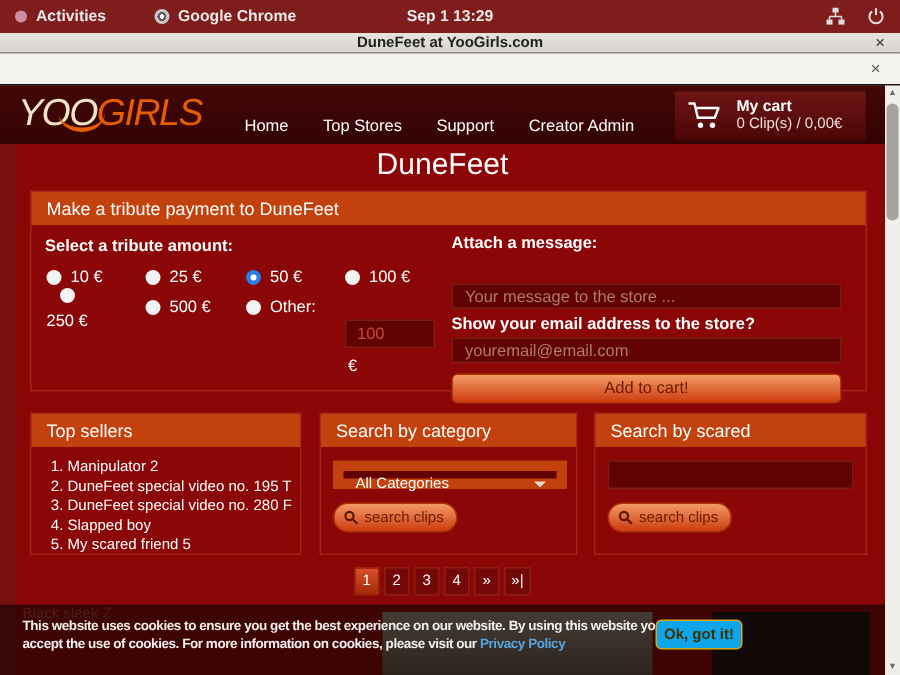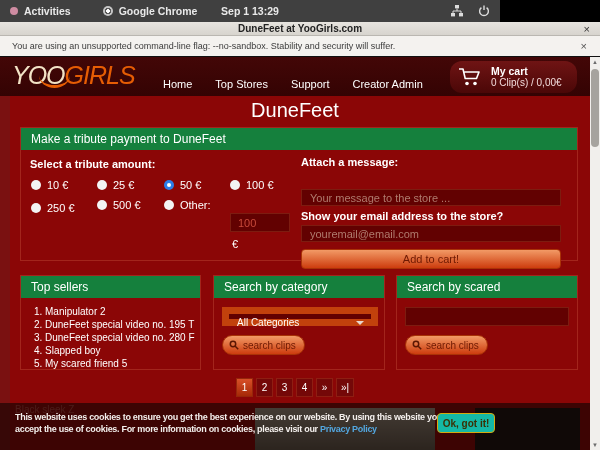--- a/index.html
+++ b/index.html
@@ -1,20 +1,20 @@
 <!DOCTYPE html>
 <html><head>
 <meta charset="utf-8">
 <style>
   * { margin:0; padding:0; box-sizing:border-box; }
   html,body { width:600px; height:450px; overflow:hidden; background:#000; }
   body { font-family:"Liberation Sans", sans-serif; position:relative; }
 
   
-  .gnome-bar { position:absolute; left:0; top:0; width:500px; height:22px; background:#404040; color:#e9e9e9; font-size:10.5px; font-weight:bold; display:flex; align-items:center; }
+  .gnome-bar { position:absolute; left:0; top:0; width:600px; height:22px; background:#7f1d1d; color:#e9e9e9; font-size:10.5px; font-weight:bold; display:flex; align-items:center; }
   .gb-left { display:flex; align-items:center; gap:6px; padding-left:10px; }
   .dot-icon { width:8px; height:8px; border-radius:50%; background:#cf8ca2; display:inline-block; }
   .chrome-icon { width:10px; height:10px; border-radius:50%; display:inline-block; margin-left:26px;
     background:radial-gradient(circle, #ffffff 0 1.6px, #5a5a5a 1.6px 3px, #c6c6c6 3px); }
   .gb-clock { position:absolute; left:0; right:0; text-align:center; }
   .gb-right { position:absolute; right:10px; top:0; height:22px; display:flex; align-items:center; gap:14px; }
 
   
   .titlebar { position:absolute; left:0; top:22px; width:600px; height:14px; background:linear-gradient(#e7e4df,#d7d4ce); border-bottom:1px solid #bab7b1; color:#222; font-size:10px; font-weight:bold; text-align:center; line-height:14px; }
   .titlebar .close-x { position:absolute; right:10px; top:0; color:#333; font-weight:normal; font-size:11px; cursor:default; }
@@ -24,32 +24,32 @@
   .warnbar .close-x { position:absolute; right:13px; top:0; color:#555; font-size:11px; line-height:20px; }
 
   
   .siteheader { position:absolute; left:0; top:57px; width:600px; height:39px; background:linear-gradient(#430707,#340303); }
   .logo { position:absolute; left:12px; top:4px; font-size:25px; font-weight:normal; letter-spacing:-1px; font-style:italic; }
   .logo .p1 { color:#f2e3c6; }
   .logo .p2 { color:#e65d04; }
   .logo .smile { position:absolute; left:27px; top:13px; width:31px; height:14px; border-bottom:3px solid #e65d04; border-radius:0 0 50% 50% / 0 0 90% 90%; }
   .nav { position:absolute; left:163px; top:0; height:54px; display:flex; align-items:center; gap:23px; }
   .nav .nav-link { color:#ffffff; font-size:11px; cursor:pointer; white-space:nowrap; }
-  .cartbox { position:absolute; right:23px; top:4px; width:127px; height:32px; background:linear-gradient(#6f1414,#4b0707); border-radius:12px; display:flex; align-items:center; padding-left:8px; gap:9px; cursor:pointer; }
+  .cartbox { position:absolute; right:23px; top:4px; width:127px; height:32px; background:linear-gradient(#6f1414,#4b0707); border-radius:0; display:flex; align-items:center; padding-left:8px; gap:9px; cursor:pointer; }
   .cart-text { color:#fff; font-size:10px; line-height:12px; }
   .cart-text .ct1 { font-weight:bold; font-size:10.5px; }
   .cart-text .ct2 { color:#f2dcdc; }
 
   
   .main { position:absolute; left:0; top:96px; width:590px; height:354px; background:#7a1111; }
   .container { position:absolute; left:10px; top:0; width:582px; height:354px; background:#8b0606; }
   .page-title { position:absolute; left:0; top:3px; width:570px; text-align:center; color:#fff; font-size:20px; }
 
   .panel { position:absolute; border:1px solid rgba(220,110,80,0.30); background:#8b0606; }
-  .panel-h { height:22px; background:#15803d; color:#fff; font-size:12px; line-height:22px; padding-left:10px; }
+  .panel-h { height:22px; background:#c2410c; color:#fff; font-size:12px; line-height:22px; padding-left:10px; }
 
   .panel-tribute { left:10px; top:31px; width:558px; height:134px; }
 
   .lbl { color:#fff; font-size:11px; font-weight:bold; position:absolute; white-space:nowrap; }
 
   .radio-item { position:absolute; display:flex; align-items:center; gap:6px; color:#fff; font-size:11px; cursor:pointer; white-space:nowrap; }
   .radio { width:10px; height:10px; border-radius:50%; background:#f3f3f3; display:inline-block; position:relative; flex:0 0 auto; }
   .radio.checked { background:#2b7de9; }
   .radio.checked::after { content:""; position:absolute; left:3px; top:3px; width:4px; height:4px; border-radius:50%; background:#fff; }
 
@@ -82,21 +82,21 @@
   .page-btn.active { background:linear-gradient(#d85028,#a52907); border-color:#96260a; }
 
   
   .bg-faint-text { position:absolute; left:15px; top:308px; color:rgba(255,205,185,0.30); font-size:10px; }
   .bg-thumb1 { position:absolute; left:255px; top:312px; width:180px; height:42px; background:linear-gradient(#9a9080,#5f564a); }
   .bg-thumb2 { position:absolute; left:475px; top:312px; width:105px; height:42px; background:#1b1310; }
 
   .cookie-overlay { position:absolute; left:0; top:307px; width:590px; height:47px; background:rgba(10,3,1,0.60); }
   .cookie-text { position:absolute; left:15px; top:8px; width:420px; color:#f3efec; font-size:9px; font-weight:bold; letter-spacing:-0.3px; line-height:12px; white-space:nowrap; }
   .cookie-link { color:#53a7e0; text-decoration:none; cursor:pointer; }
-  .cookie-btn { position:absolute; left:437px; top:10px; width:58px; height:20px; background:#14b8a6; border:1px solid #d5a90f; border-radius:4px; color:#3b3106; font-size:10px; font-weight:bold; font-family:"Liberation Sans",sans-serif; cursor:pointer; }
+  .cookie-btn { position:absolute; left:437px; top:10px; width:58px; height:20px; background:#0ea5e9; border:1px solid #d5a90f; border-radius:4px; color:#3b3106; font-size:10px; font-weight:bold; font-family:"Liberation Sans",sans-serif; cursor:pointer; }
 
   
   .scrollbar { position:absolute; right:0; top:57px; width:10px; height:393px; background:#f1efec; }
   .sb-arrow { position:absolute; left:0; width:10px; height:10px; color:#6c6c6c; font-size:6px; text-align:center; line-height:10px; cursor:pointer; }
   .sb-up { top:0; }
   .sb-down { bottom:0; }
   .sb-thumb { position:absolute; left:1px; top:12px; width:8px; height:78px; background:#a6a39e; border-radius:4px; cursor:pointer; }
 </style>
 </head>
 <body>
@@ -122,21 +122,20 @@
     </svg>
   </div>
 </div>
 
 <div class="titlebar">
   <span>DuneFeet at YooGirls.com</span>
   <span class="close-x">×</span>
 </div>
 
 <div class="warnbar">
-  <span>You are using an unsupported command-line flag: --no-sandbox. Stability and security will suffer.</span>
   <span class="close-x">×</span>
 </div>
 
 <div class="siteheader">
   <div class="logo">
     <span class="p1">YOO</span><span class="p2">GIRLS</span>
     <span class="smile"></span>
   </div>
   <div class="nav">
     <span class="nav-link">Home</span>
@@ -175,21 +174,21 @@
           <span>25 €</span>
         </label>
         <label class="radio-item" style="left:143px; top:29px;">
           <span class="radio checked"></span>
           <span>50 €</span>
         </label>
         <label class="radio-item" style="left:209px; top:29px;">
           <span class="radio"></span>
           <span>100 €</span>
         </label>
-        <label class="radio-item" style="left:10px; top:52px;">
+        <label class="radio-item" style="left:10px; top:42px;flex-direction:column;">
           <span class="radio"></span>
           <span>250 €</span>
         </label>
         <label class="radio-item" style="left:76px; top:49px;">
           <span class="radio"></span>
           <span>500 €</span>
         </label>
         <label class="radio-item" style="left:143px; top:49px;">
           <span class="radio"></span>
           <span>Other:</span>

